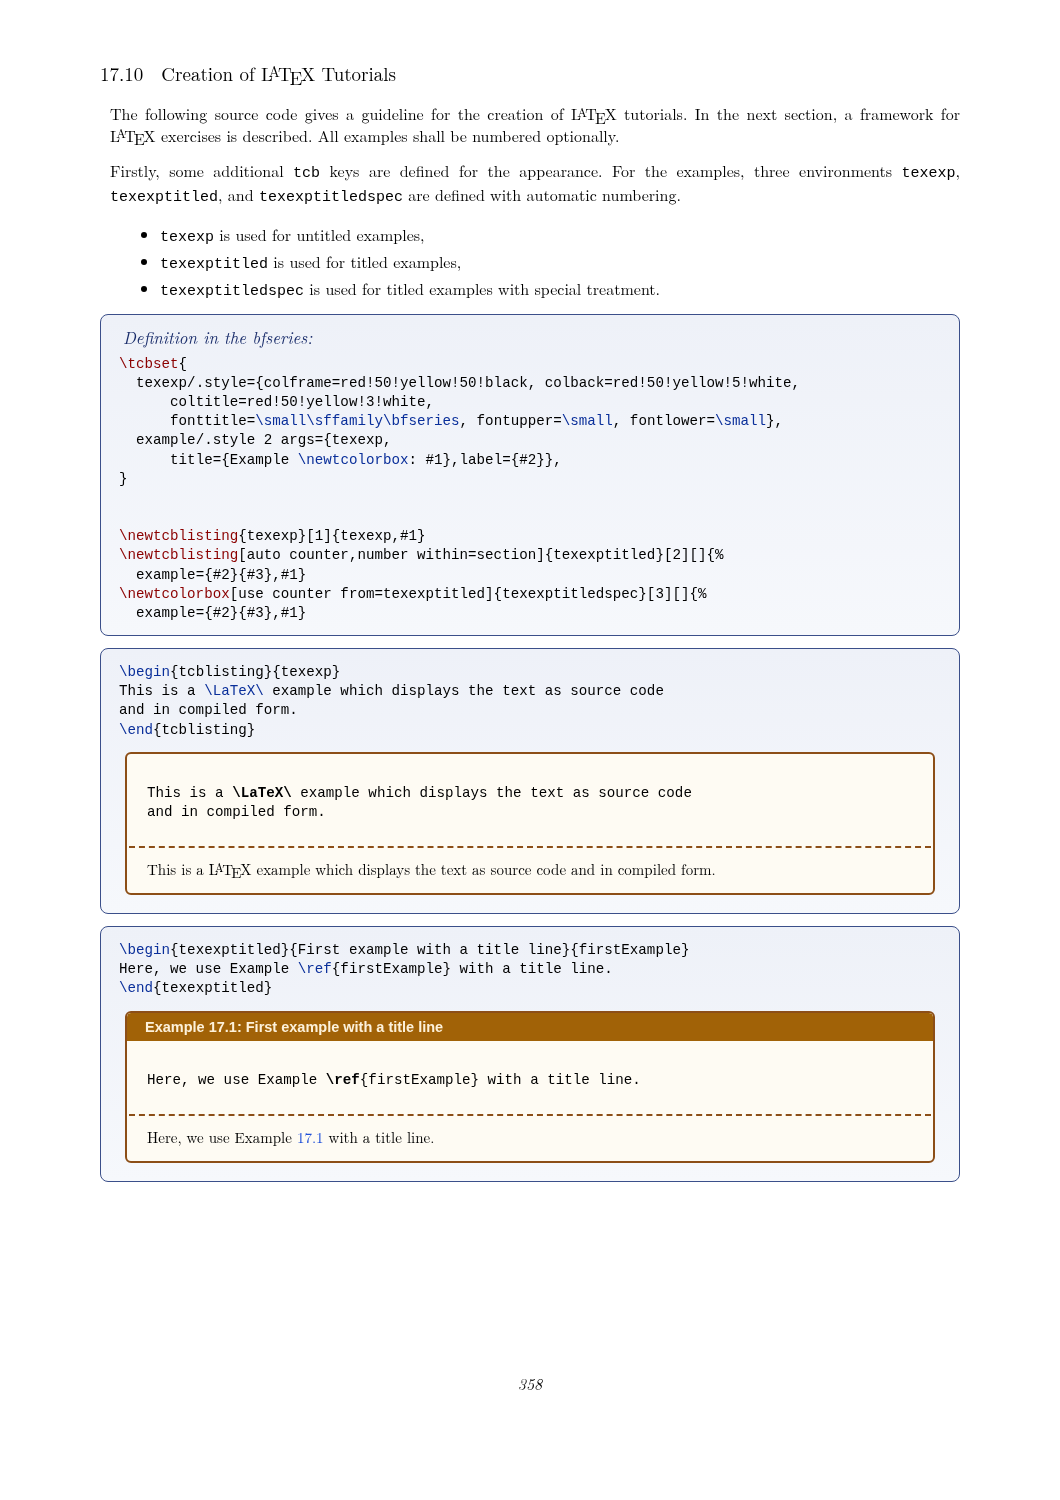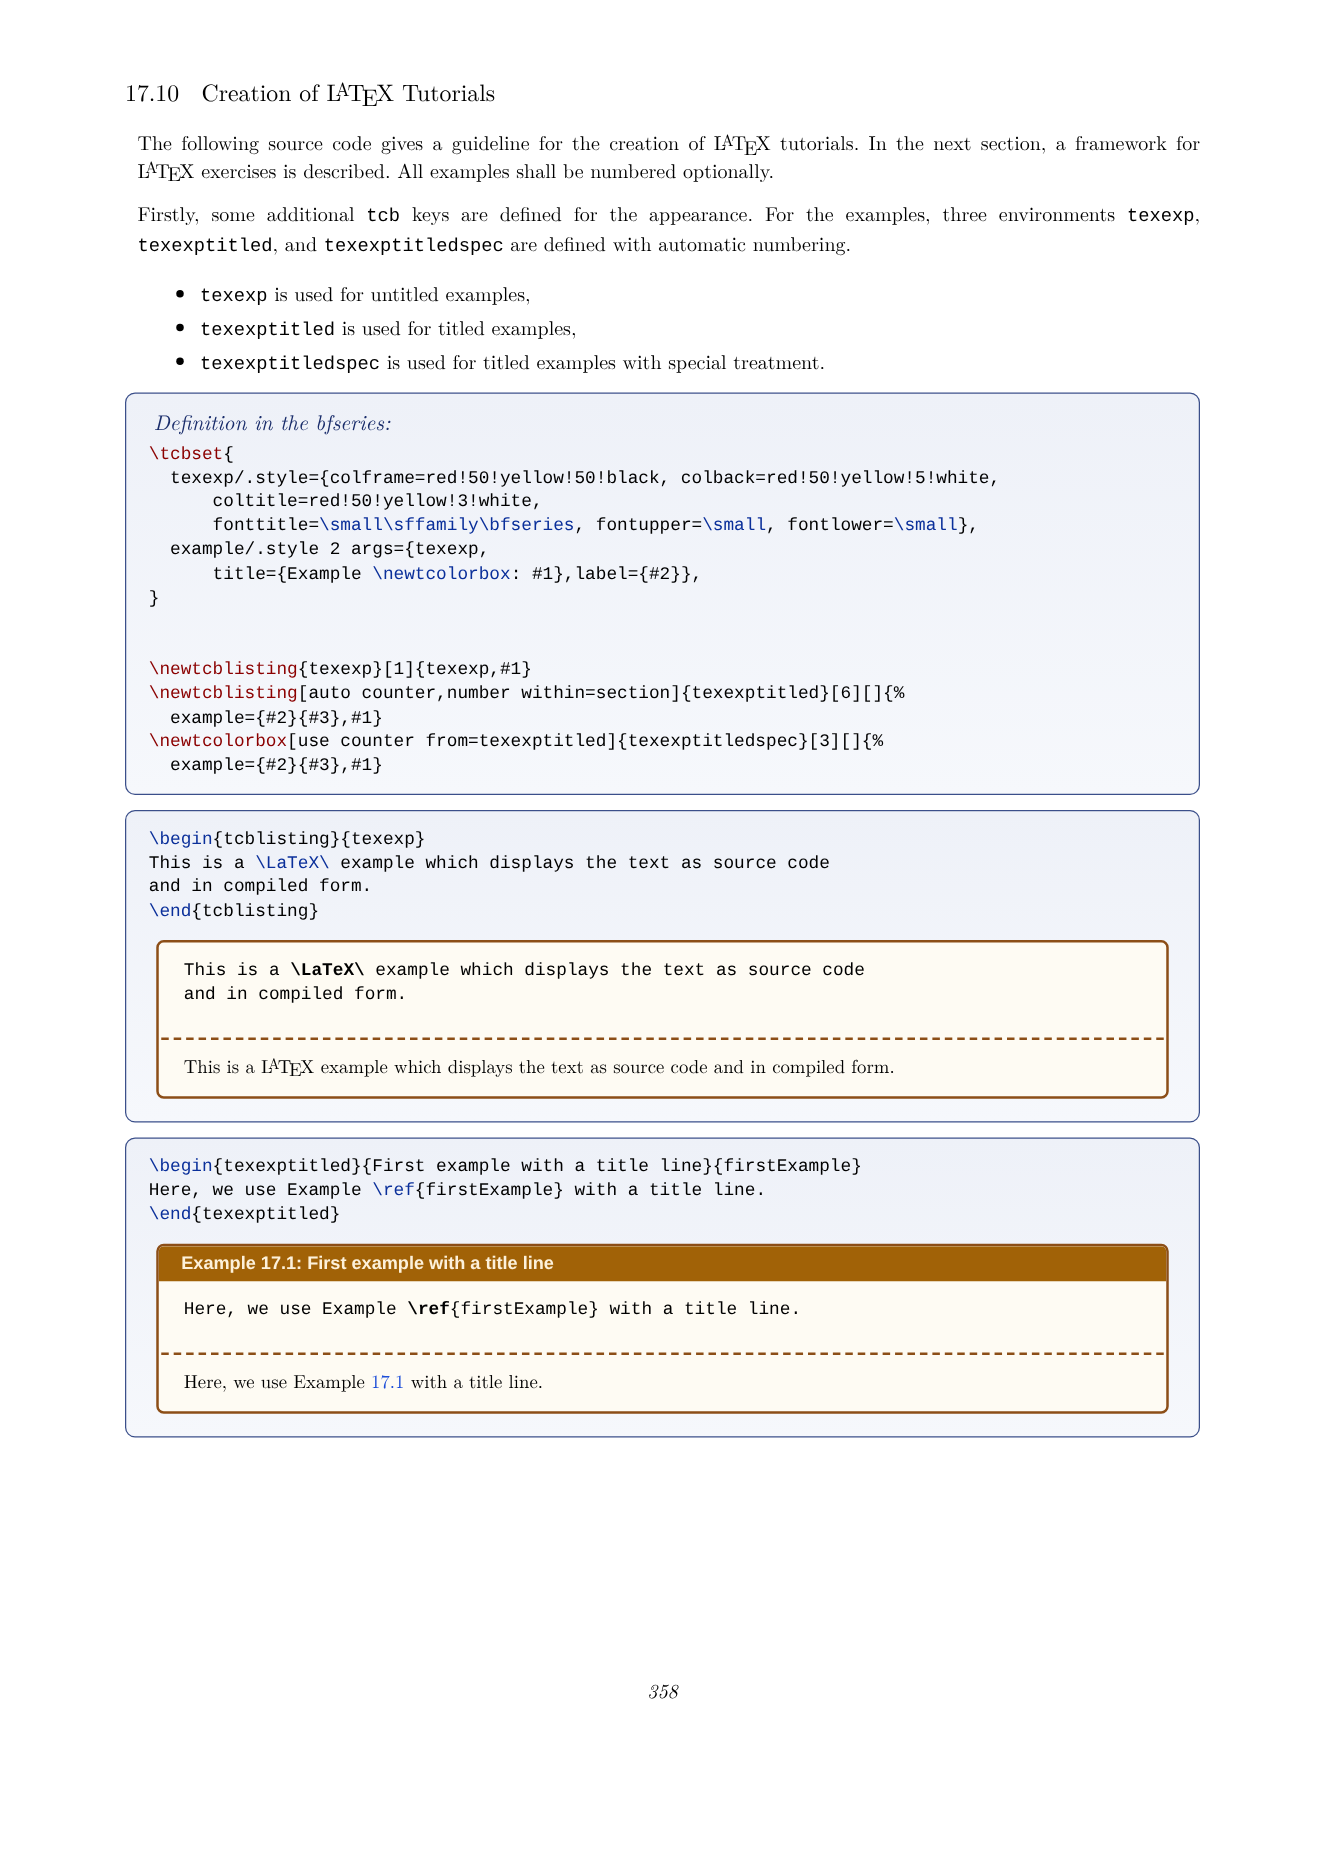--- a/index.html
+++ b/index.html
@@ -82,21 +82,21 @@
 
 
 .texexp-inner {
   border: 2px solid #8c4e17;
   border-radius: 6px;
   background: #fefbf3;
   margin: 4px 6px 0 6px;
   overflow: hidden;
 }
 .texexp-inner .upper {
-  padding: 14px 20px 12px 20px;
+  padding: 30px 20px 12px 20px;
 }
 .texexp-inner .dash {
   border-top: 2px dashed #8c4e17;
   margin: 0 2px;
 }
 .texexp-inner .lower {
   padding: 10px 20px 14px 20px;
   font-family: "Latin Modern Roman", Georgia, serif;
   font-size: 15px;
 }
@@ -151,21 +151,21 @@
 <pre class="code"><span class="key">\tcbset</span><span>{</span>
 <span>  texexp/.style={colframe=red!50!yellow!50!black, colback=red!50!yellow!5!white,</span>
 <span>      coltitle=red!50!yellow!3!white,</span>
 <span>      fonttitle=</span><span class="cs">\small\sffamily\bfseries</span><span>, fontupper=</span><span class="cs">\small</span><span>, fontlower=</span><span class="cs">\small</span><span>},</span>
 <span>  example/.style 2 args={texexp,</span>
 <span>      title={Example </span><span class="cs">\newtcolorbox</span><span>: #1},label={#2}},</span>
 <span>}</span>
 <span></span>
 <span></span>
 <span class="key">\newtcblisting</span><span>{texexp}[1]{texexp,#1}</span>
-<span class="key">\newtcblisting</span><span>[auto counter,number within=section]{texexptitled}[6][]{%</span>
+<span class="key">\newtcblisting</span><span>[auto counter,number within=section]{texexptitled}[2][]{%</span>
 <span>  example={#2}{#3},#1}</span>
 <span class="key">\newtcolorbox</span><span>[use counter from=texexptitled]{texexptitledspec}[3][]{%</span>
 <span>  example={#2}{#3},#1}</span></pre>
   </div>
 
   <div class="listing-box">
 <pre class="code"><span class="cs">\begin</span><span>{tcblisting}{texexp}</span>
 <span>This is a </span><span class="cs">\LaTeX\</span><span> example which displays the text as source code</span>
 <span>and in compiled form.</span>
 <span class="cs">\end</span><span>{tcblisting}</span></pre>

